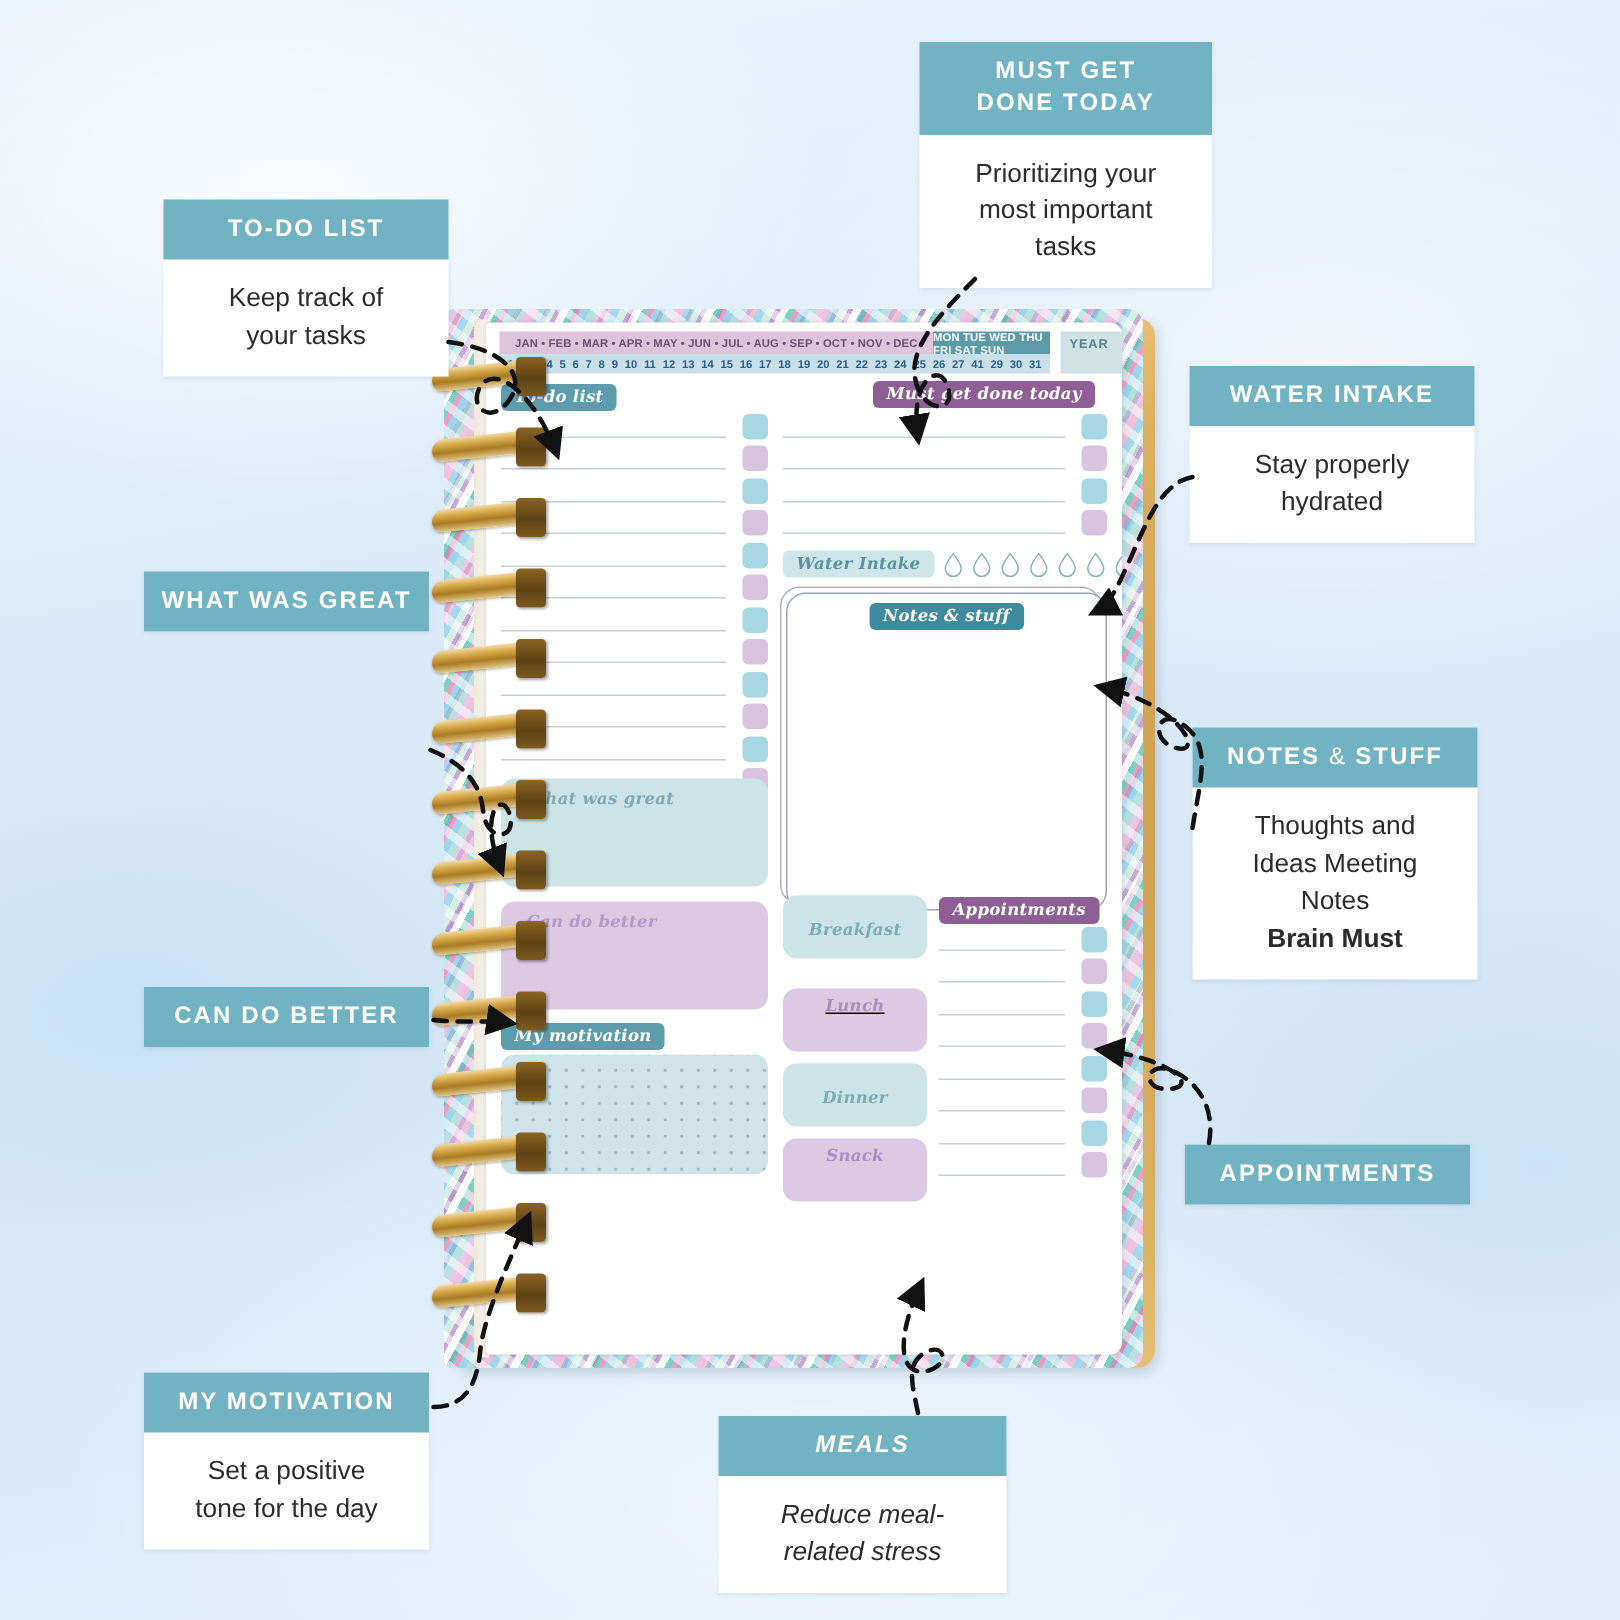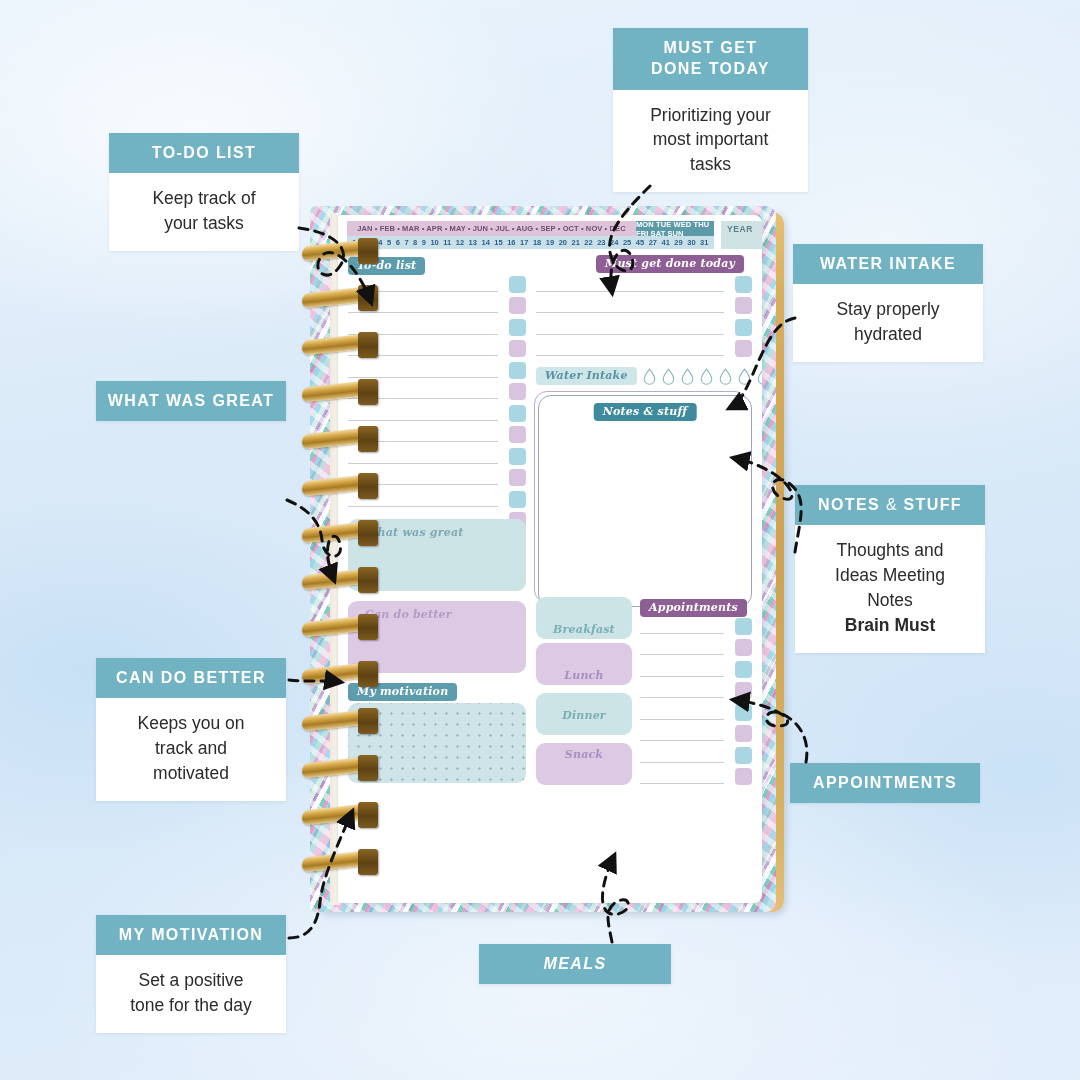--- a/index.html
+++ b/index.html
@@ -44,21 +44,21 @@
     color: #2b2b2b;
     font-size: 17.5px;
     line-height: 1.42;
     padding: 13px 14px 15px;
   }
   .callout .body b { font-weight: bold; }
 
   
   #planner {
     position: absolute;
-    left: 302px; top: 206px;
+    left: 288px; top: 206px;
     width: 482px; height: 710px;
     z-index: 10;
   }
   
   #backcover {
     position: absolute; left: 16px; top: 6px; width: 466px; height: 700px;
     border-radius: 7px 12px 12px 7px;
     background: linear-gradient(180deg, #e8c073 0%, #d8ad5d 12%, #cfa253 50%, #d9b264 88%, #e5bf78 100%);
     box-shadow: 2px 3px 7px rgba(60,90,120,.22);
   }
@@ -223,21 +223,21 @@
           <span>16</span>
           <span>17</span>
           <span>18</span>
           <span>19</span>
           <span>20</span>
           <span>21</span>
           <span>22</span>
           <span>23</span>
           <span>24</span>
           <span>25</span>
-          <span>45</span>
+          <span>26</span>
           <span>27</span>
           <span>41</span>
           <span>29</span>
           <span>30</span>
           <span>31</span>
         </div>
     </div>
 
     <div style="position:absolute;left:10px;top:40px;">
       <span class="scriptlabel sl-teal">To-do list</span>
@@ -356,24 +356,24 @@
     <div class="panel p-purple" style="left:10px;top:386px;width:178px;height:72px;">
       <span class="pl scriptlabel sl-none" style="color:#b39bc6;">Can do better</span>
     </div>
 
     <div style="position:absolute;left:10px;top:466px;">
       <span class="scriptlabel sl-teal">My motivation</span>
     </div>
     <div id="motivdots" style="left:10px;top:488px;width:178px;height:80px;"></div>
 
     <div id="meals" style="position:absolute;left:198px;top:382px;width:96px;">
-        <div class="panel p-blue" style="position:relative;height:42px;margin-bottom:4px;border-radius:9px;display:flex;align-items:flex-end;justify-content:center;">
+        <div class="panel p-blue" style="position:relative;height:42px;margin-bottom:20px;border-radius:9px;display:flex;align-items:center;justify-content:center;">
           <span class="scriptlabel sl-none" style="margin-top:3px;color:#79aeb4;">Breakfast</span>
         </div>
-        <div class="panel p-purple" style="position:relative;height:42px;margin-bottom:8px;border-radius:9px;display:flex;align-items:flex-end;justify-content:center;">
+        <div class="panel p-purple" style="position:relative;height:42px;margin-bottom:8px;border-radius:9px;display:flex;align-items:flex-start;justify-content:center;text-decoration:underline;">
           <span class="scriptlabel sl-none" style="margin-top:3px;color:#a98fbe;">Lunch</span>
         </div>
         <div class="panel p-blue" style="position:relative;height:42px;margin-bottom:8px;border-radius:9px;display:flex;align-items:center;justify-content:center;">
           <span class="scriptlabel sl-none" style="margin-top:3px;color:#79aeb4;">Dinner</span>
         </div>
         <div class="panel p-purple" style="position:relative;height:42px;margin-bottom:8px;border-radius:9px;display:flex;align-items:flex-start;justify-content:center;">
           <span class="scriptlabel sl-none" style="margin-top:3px;color:#a98fbe;">Snack</span>
         </div>
       </div>
 
@@ -495,34 +495,34 @@
   <div class="hdr">WHAT WAS GREAT</div>
 </div>
 
 <div class="callout" style="left:795px;top:485px;width:190px;">
   <div class="hdr">NOTES <span class="amp">&amp;</span> STUFF</div>
   <div class="body">Thoughts and<br>Ideas Meeting<br>Notes<br><b>Brain Must</b></div>
 </div>
 
 <div class="callout" style="left:96px;top:658px;width:190px;">
   <div class="hdr">CAN DO BETTER</div>
-  <div class="body">Keeps you on<br>track and<br>motivated</div>
 </div>
 
 <div class="callout" style="left:790px;top:763px;width:190px;">
   <div class="hdr">APPOINTMENTS</div>
 </div>
 
 <div class="callout" style="left:96px;top:915px;width:190px;">
   <div class="hdr">MY MOTIVATION</div>
   <div class="body">Set a positive<br>tone for the day</div>
 </div>
 
 <div class="callout" style="left:479px;top:944px;width:192px;font-style:italic;">
   <div class="hdr">MEALS</div>
+  <div class="body">Reduce meal-<br>related stress</div>
 </div>
 
 <svg id="arrows" width="1080" height="1080" viewBox="0 0 1080 1080">
   <defs>
     <marker id="ah" viewBox="0 0 12 12" refX="9" refY="6" markerWidth="7" markerHeight="7" orient="auto">
       <path d="M0 0 L12 6 L0 12 Z" fill="#111"></path>
     </marker>
   </defs>
   <g fill="none" stroke="#111" stroke-width="3" stroke-dasharray="9 7" stroke-linecap="round" marker-end="url(#ah)">
 

